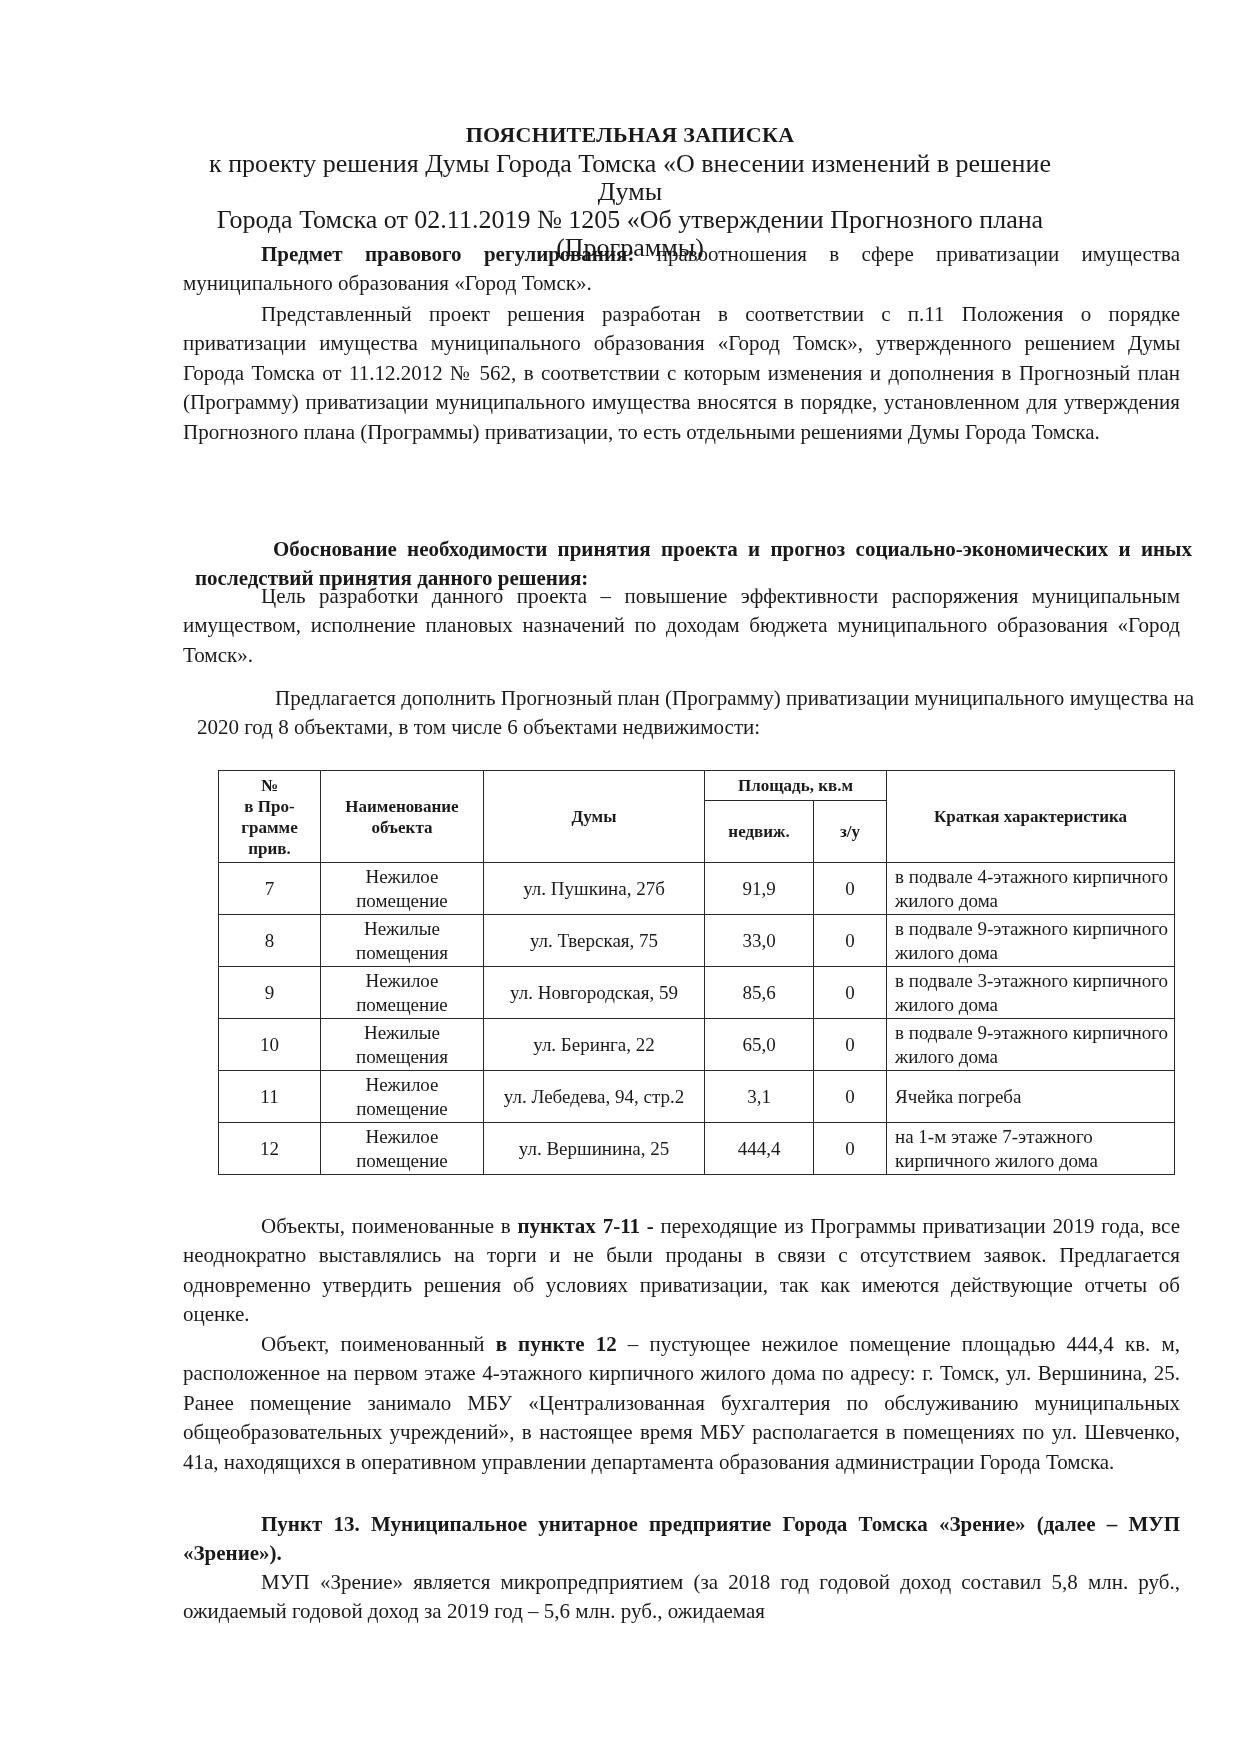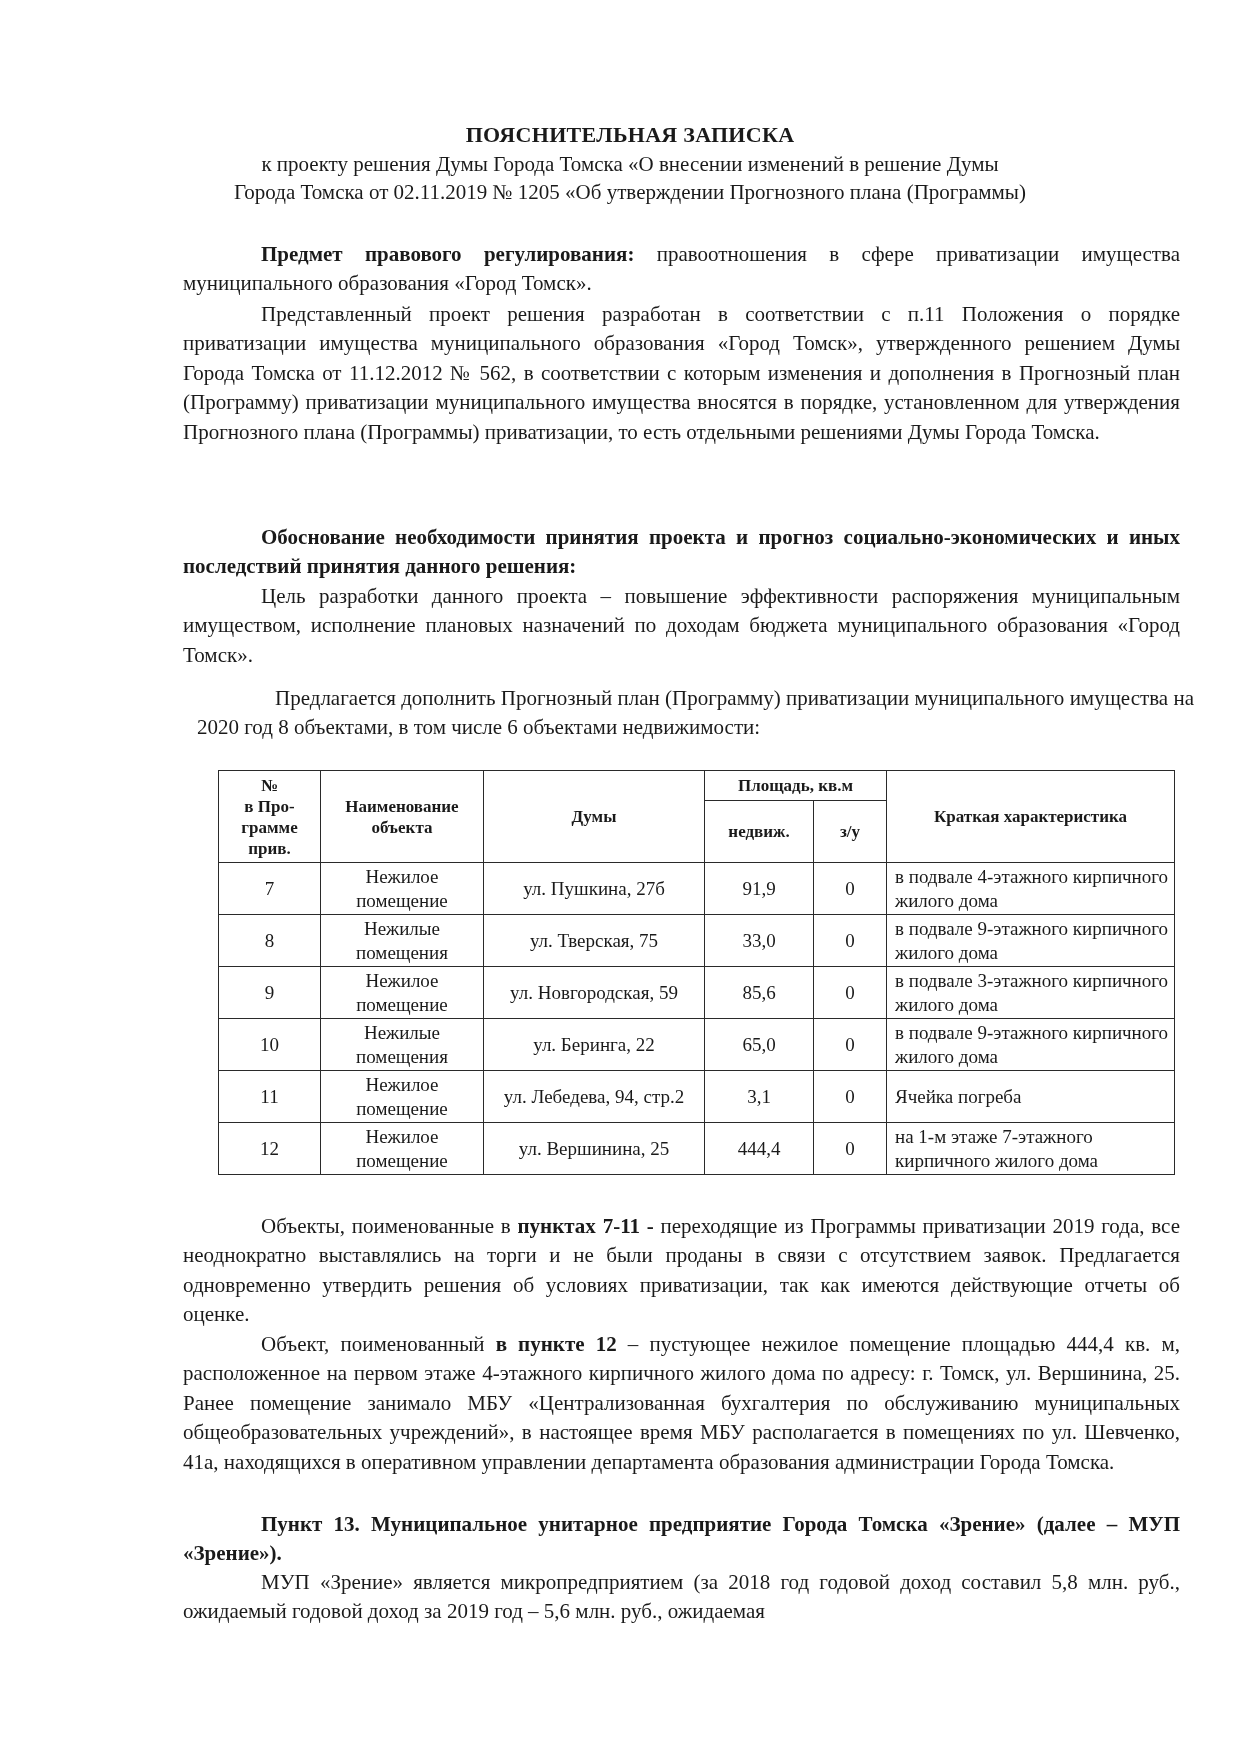--- a/index.html
+++ b/index.html
@@ -4,21 +4,21 @@
   <style>
     html, body { margin: 0; padding: 0; background: #ffffff; }
     body {
       width: 1240px; height: 1753px; position: relative; overflow: hidden;
       font-family: "Liberation Serif", "DejaVu Serif", serif;
       color: #1a1a1a;
     }
     .page { position: absolute; left: 0; top: 0; width: 1240px; height: 1753px; }
     .title-block { position: absolute; left: 180px; width: 900px; top: 104px; text-align: center; margin-top: 16px; }
     .doc-title { font-weight: bold; font-size: 22px; line-height: 30px; letter-spacing: 0.3px; }
-    .doc-subtitle { font-size: 21px; line-height: 28px; }
+    .doc-subtitle { font-size: 26px; line-height: 28px; }
     .para {
       position: absolute; left: 183px; width: 997px;
       font-size: 21px; line-height: 29.4px; text-align: justify;
     }
     .indent { text-indent: 78px; }
     .bold { font-weight: bold; }
     table.objects {
       position: absolute; left: 218px; top: 770px; width: 956px;
       border-collapse: collapse; table-layout: fixed;
       font-size: 19px; line-height: 24px;
@@ -40,21 +40,21 @@
   <div class="title-block">
     <div class="doc-title">ПОЯСНИТЕЛЬНАЯ ЗАПИСКА</div>
     <div class="doc-subtitle">к проекту решения Думы Города Томска «О внесении изменений в решение Думы</div>
     <div class="doc-subtitle">Города Томска от 02.11.2019 № 1205 «Об утверждении Прогнозного плана (Программы)</div>
   </div>
 
   <p class="para indent" style="top:240px; margin:0;"><span class="bold">Предмет правового регулирования:</span><span> правоотношения в сфере приватизации имущества муниципального образования «Город Томск».</span></p>
 
   <p class="para indent" style="top:300px; margin:0;">Представленный проект решения разработан в соответствии с п.11 Положения о порядке приватизации имущества муниципального образования «Город Томск», утвержденного решением Думы Города Томска от 11.12.2012 № 562, в соответствии с которым изменения и дополнения в Прогнозный план (Программу) приватизации муниципального имущества вносятся в порядке, установленном для утверждения Прогнозного плана (Программы) приватизации, то есть отдельными решениями Думы Города Томска.</p>
 
-  <p class="para indent bold" style="top:523px; margin:0;">Обоснование необходимости принятия проекта и прогноз социально-экономических и иных последствий принятия данного решения:</p>
+  <p class="para indent bold" style="top:523px; margin:12px;">Обоснование необходимости принятия проекта и прогноз социально-экономических и иных последствий принятия данного решения:</p>
 
   <p class="para indent" style="top:582px; margin:0;">Цель разработки данного проекта – повышение эффективности распоряжения муниципальным имуществом, исполнение плановых назначений по доходам бюджета муниципального образования «Город Томск».</p>
 
   <p class="para indent" style="top:670px; margin:14px;">Предлагается дополнить Прогнозный план (Программу) приватизации муниципального имущества на 2020 год 8 объектами, в том числе 6 объектами недвижимости:</p>
 
   <table class="objects">
     <colgroup>
       <col style="width:102px">
         <col style="width:163px">
         <col style="width:221px">

